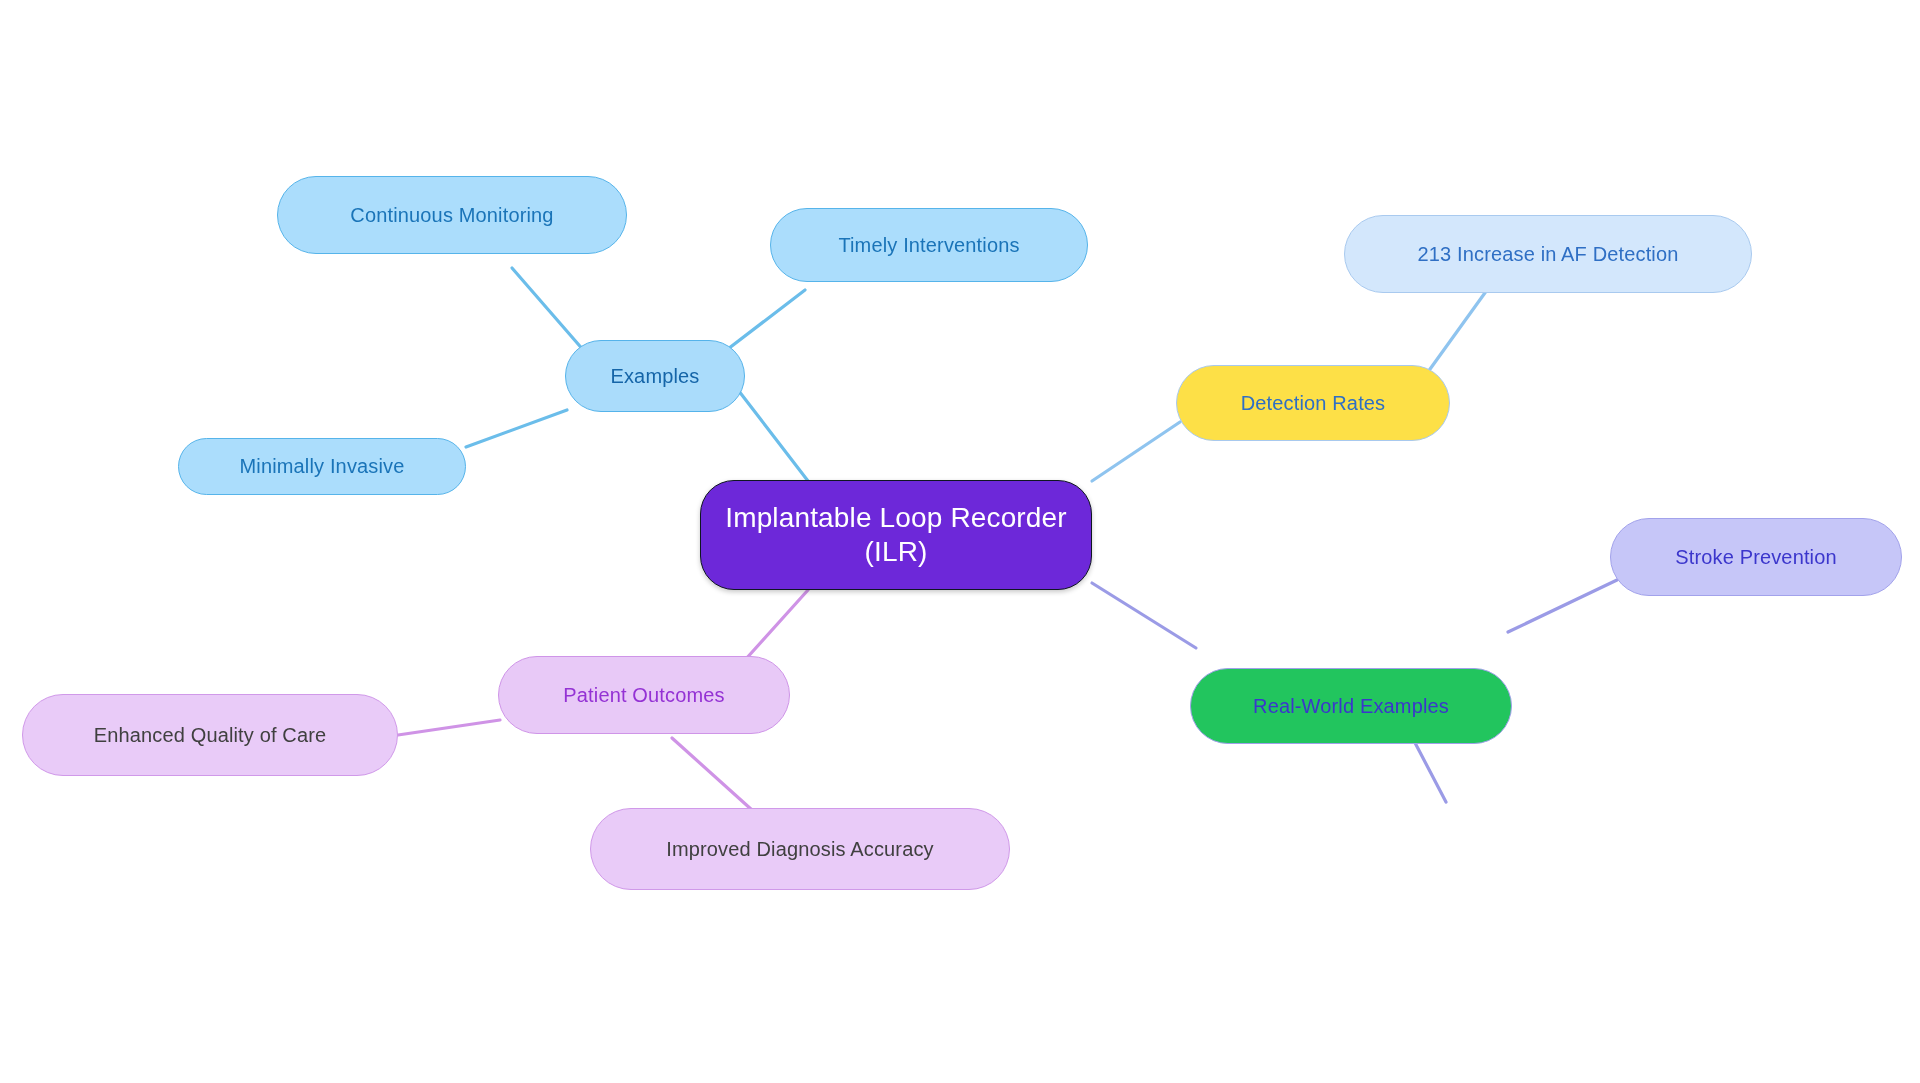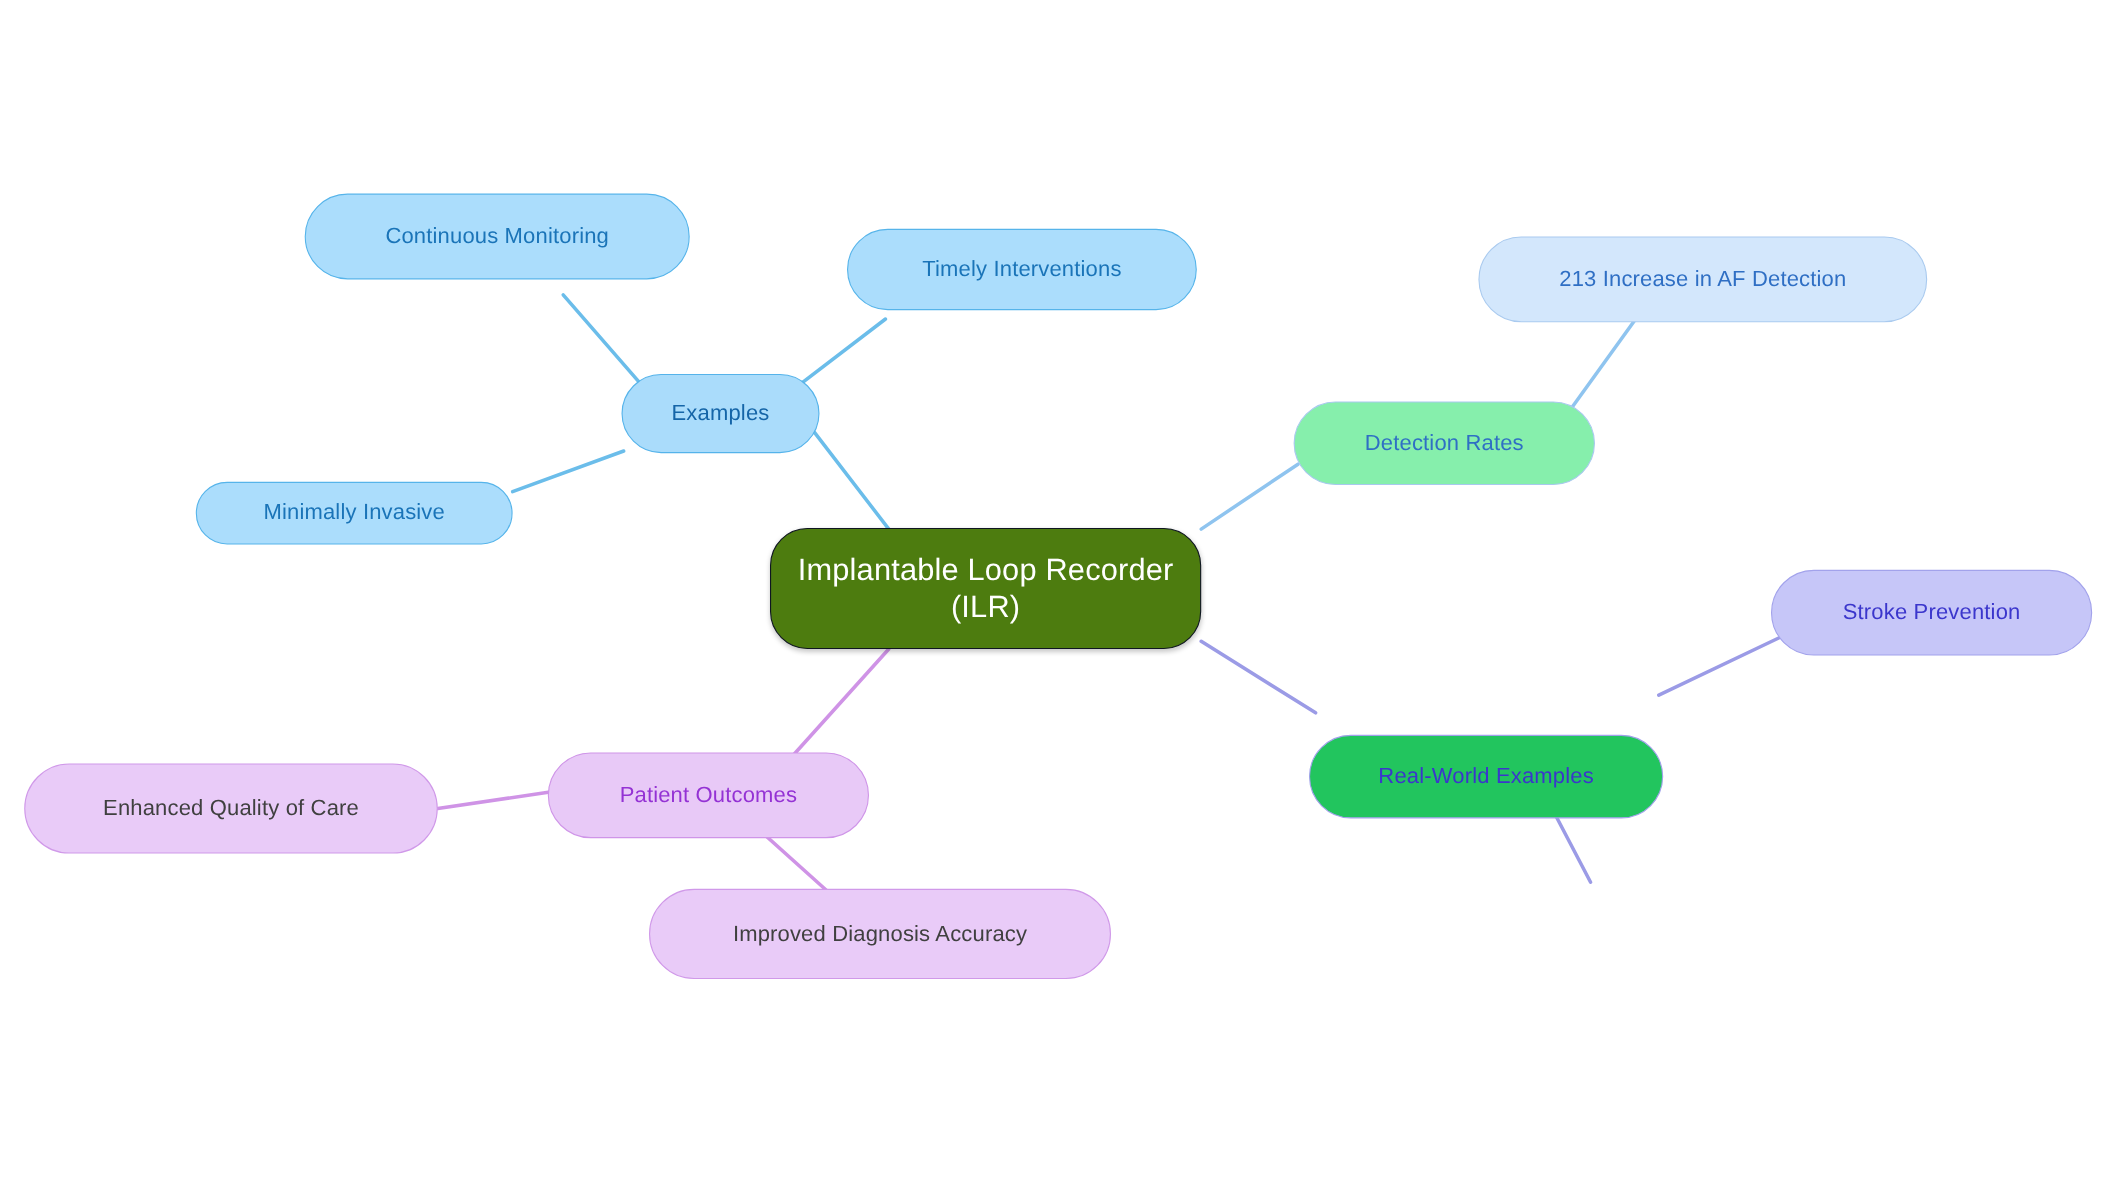--- a/index.html
+++ b/index.html
@@ -30,21 +30,21 @@
     display: flex;
     align-items: center;
     justify-content: center;
     text-align: center;
     border-radius: 999px;
     white-space: pre;
     line-height: 1.22;
     letter-spacing: 0.15px;
   }
   .node-root {
-    background: #4d7c0f;
+    background: #6d28d9;
     color: #ffffff;
     border: 1px solid #0f1621;
     border-radius: 34px;
     font-size: 28px;
     box-shadow: 0 2px 5px rgba(0,0,0,0.22);
   }
   .node-branch, .node-leaf {
     border-style: solid;
     border-width: 1.5px;
     font-size: 20px;
@@ -55,21 +55,21 @@
     border-color: #55b3ea;
     color: #1565a8;
   }
   .sky-leaf {
     background: #abddfc;
     border-color: #56b4ea;
     color: #1a74b8;
   }
   
   .pale-mid {
-    background: #86efac;
+    background: #fde047;
     border-color: #a8c9ee;
     color: #2f6fc4;
   }
   .pale-leaf {
     background: #d3e7fc;
     border-color: #a9caef;
     color: #2f6fc4;
   }
   
   .peri-mid {
@@ -81,21 +81,20 @@
   .peri-leaf {
     background: #c6c6f8;
     border-color: #a2a2eb;
     color: #3b36cc;
   }
   
   .violet-mid {
     background: #e8c9f7;
     border-color: #cf95e8;
     color: #9432d4;
-    margin-top: 28px;
   }
   .violet-leaf {
     background: #e9cbf8;
     border-color: #d099e9;
     color: #404040;
   }
 </style>
 </head>
 <body>
 

